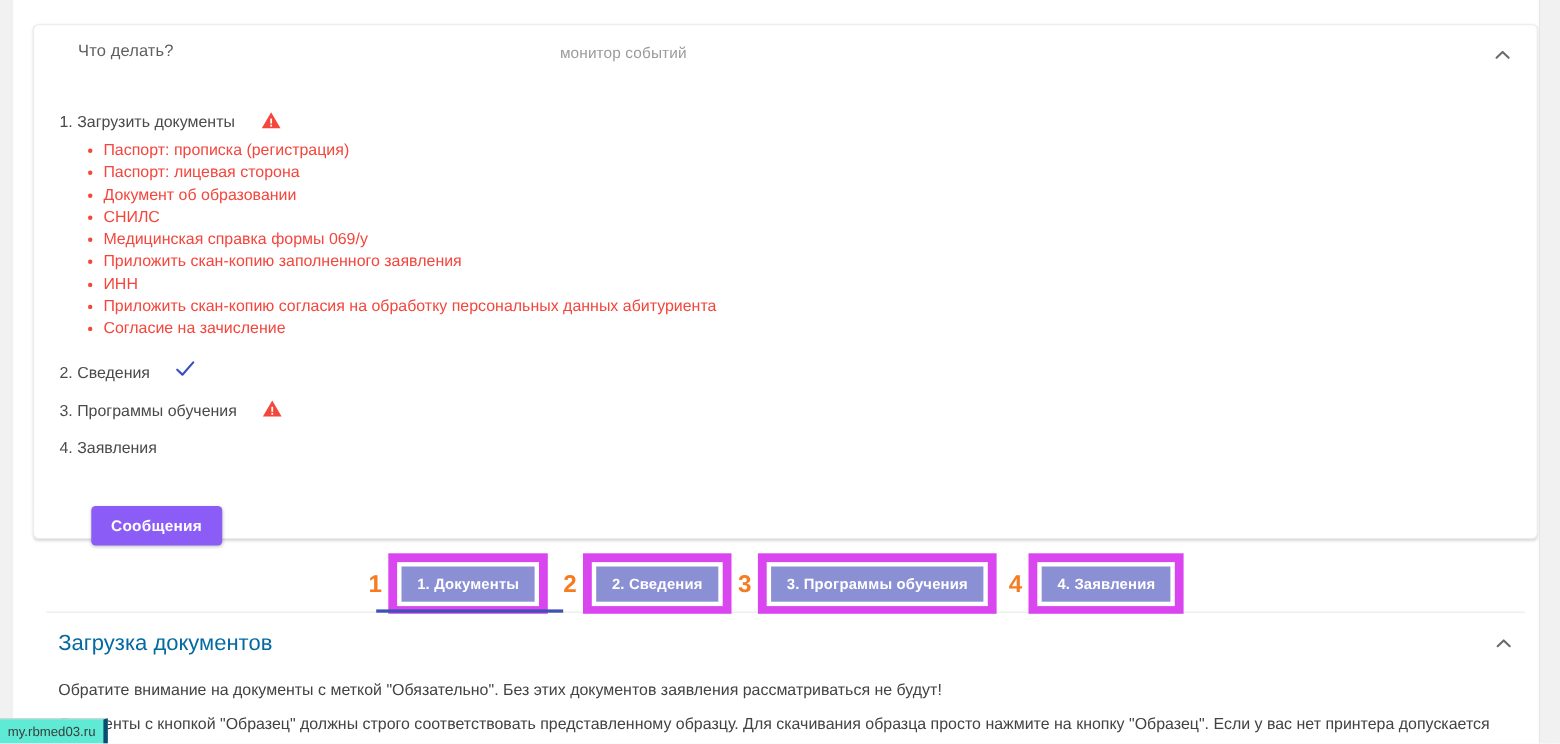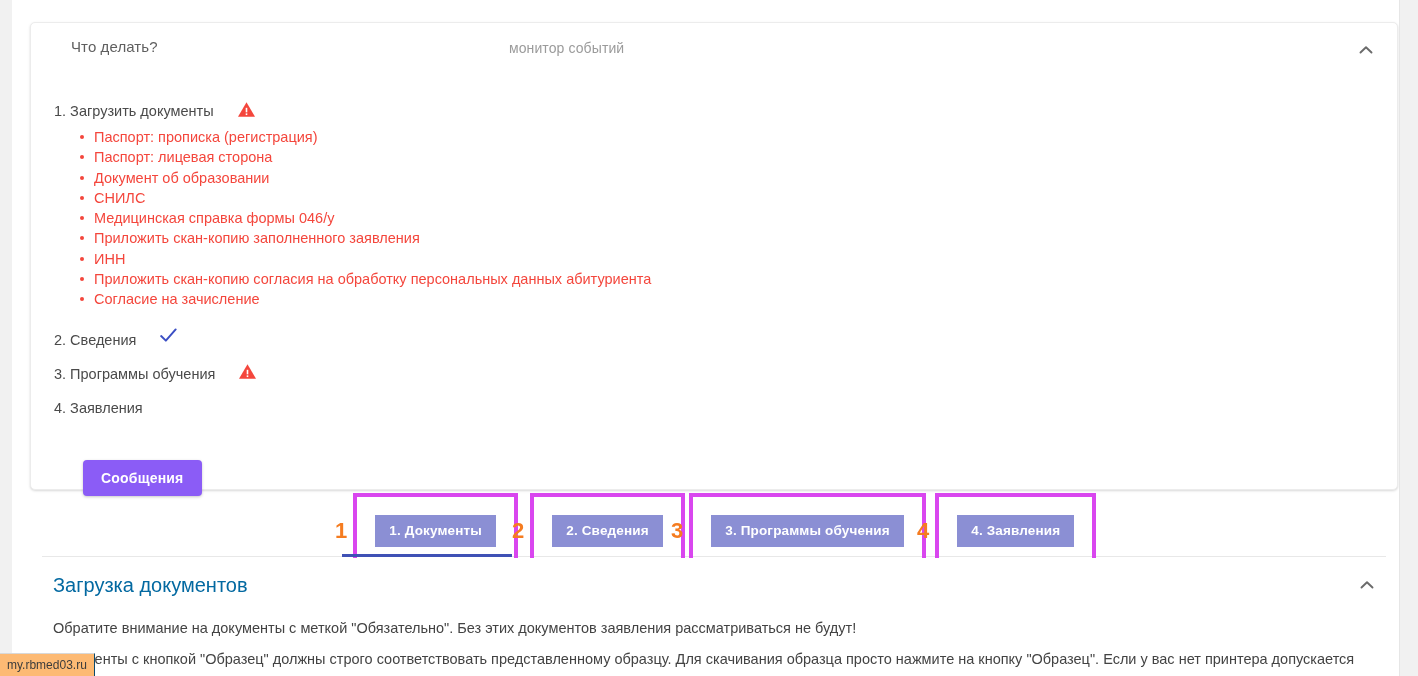--- a/index.html
+++ b/index.html
@@ -192,22 +192,22 @@
     align-items: center;
   }
   .tab-num {
     color: #f57c20;
     font-size: 22px;
     font-weight: bold;
     margin-right: 6px;
     line-height: 1;
   }
   .tab-box {
-    border: 4px solid #d946ef;
-    padding: 18px;
+    border: 8px solid #d946ef;
+    padding: 4px;
     display: flex;
     align-items: center;
   }
   .tab-btn {
     background: #8b8fd4;
     color: #ffffff;
     font-size: 13.5px;
     font-weight: bold;
     padding: 9px 14px 9px 14px;
     white-space: nowrap;
@@ -256,23 +256,23 @@
     white-space: nowrap;
   }
 
   
   #status-bar {
     position: absolute;
     left: 0;
     bottom: 0;
     height: 22px;
     padding: 0 7px;
-    background: #fdba74;
+    background: #5eead4;
     border-top: 1px solid #d8d8d8;
-    border-right: 1px solid #0c4a6e;
+    border-right: 4px solid #0c4a6e;
     display: flex;
     align-items: center;
     font-size: 12px;
     color: #3c3c3c;
     z-index: 50;
   }
 </style>
 </head>
 <body>
 
@@ -303,21 +303,21 @@
             <rect x="9.15" y="13.1" width="1.7" height="1.8" fill="#ffffff"></rect>
           </svg>
         </span>
       </div>
 
       <ul class="doclist">
         <li>Паспорт: прописка (регистрация)</li>
         <li>Паспорт: лицевая сторона</li>
         <li>Документ об образовании</li>
         <li>СНИЛС</li>
-        <li>Медицинская справка формы 046/у</li>
+        <li>Медицинская справка формы 069/у</li>
         <li>Приложить скан-копию заполненного заявления</li>
         <li>ИНН</li>
         <li>Приложить скан-копию согласия на обработку персональных данных абитуриента</li>
         <li>Согласие на зачисление</li>
       </ul>
 
       <div class="step-line step2">
         <span>2. Сведения</span>
         <span class="check-icon">
           <svg width="19" height="17" viewBox="0 0 20 18" aria-hidden="true">

